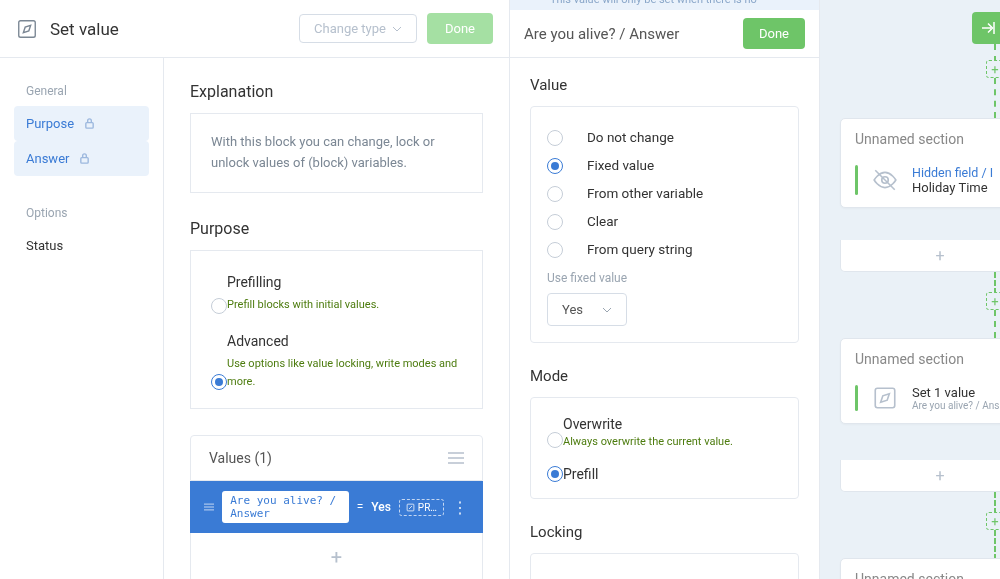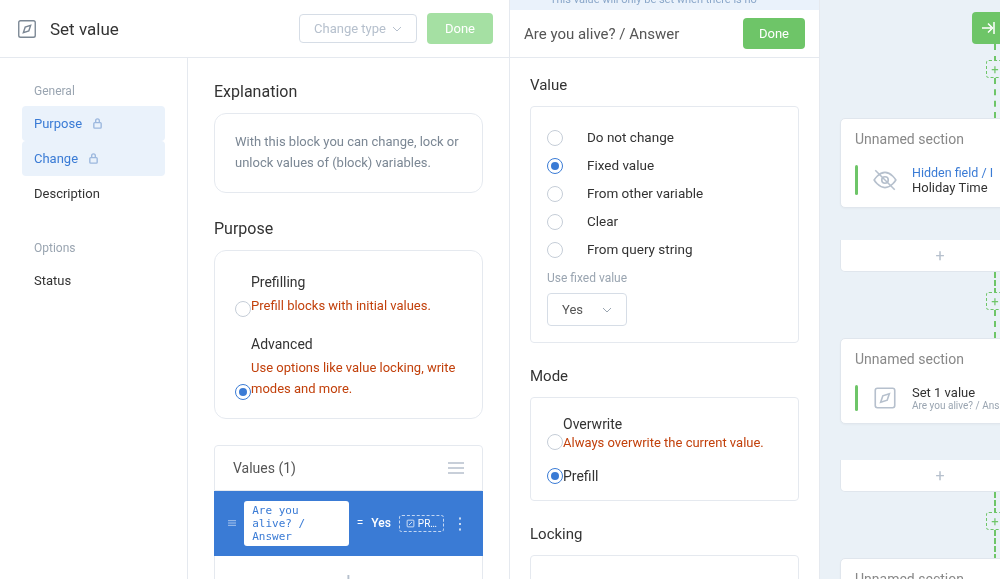--- a/index.html
+++ b/index.html
@@ -11,37 +11,37 @@
 
   
   .hdr { height: 58px; display:flex; align-items:center; padding: 0 16px; border-bottom: 1px solid #e5e9ef; }
   .hdr .title { font-size: 17px; color:#333; font-weight:400; margin-left:12px; flex:1; }
   .hdr .change-type { border:1px solid #d6dde6; border-radius:4px; padding:6px 14px; color:#b6c0cd; font-size:13px; display:flex; align-items:center; gap:6px; background:#fff; }
   .hdr .done-btn { background:#a5e0a3; color:#fff; border-radius:4px; padding:8px 18px; font-size:13px; margin-left:10px; border:none; }
   .icon-edit { width:22px; height:22px; stroke:#7b8794; fill:none; stroke-width:1.5; }
   .chev { width:10px; height:10px; }
 
   .left-body { flex:1; display:flex; overflow:hidden; }
-  .sidebar { width: 188px; padding: 18px 16px; border-right:1px solid #e5e9ef; }
+  .sidebar { width: 164px; padding: 18px 8px; border-right:1px solid #e5e9ef; }
   .sb-group-lbl { font-size:12px; color:#9aa5b1; padding: 8px 18px; }
   .sb-item { font-size: 13px; padding: 10px 18px; display:flex; align-items:center; gap:10px; cursor:pointer; color:#333; }
   .sb-item.active { background:#eaf2fb; color:#3a7bd5; border-radius:4px; margin: 0 6px; padding:10px 12px; }
   .lock-ic { width:11px; height:11px; stroke:#9cb8de; fill:none; stroke-width:1.5; }
 
   .main { flex:1; padding: 24px 26px; overflow-y:auto; }
   .sect-title { font-size: 16px; color:#333; margin-bottom:12px; }
-  .panel { border:1px solid #e5e9ef; border-radius:12px; padding: 18px 20px; margin-bottom: 26px; font-size:13px; color:#7b8794; line-height:1.6; }
+  .panel { border:1px solid #e5e9ef; border-radius:0; padding: 18px 20px; margin-bottom: 26px; font-size:13px; color:#7b8794; line-height:1.6; }
 
   .radio-row { display:flex; align-items:flex-end; gap:0; padding: 2px 0 14px 0; }
   .radio-row:last-child { padding-bottom:0; }
   .radio { width:16px; height:16px; border:1px solid #c5cdd7; border-radius:50%; flex-shrink:0; position:relative; margin-top:2px; }
   .radio.on { border-color:#3a7bd5; }
   .radio.on::after { content:""; position:absolute; inset:3px; border-radius:50%; background:#3a7bd5; }
   .rlabel { font-size:14px; color:#333; }
-  .rdesc { font-size:13px; color:#c2410c; margin-top:3px; }
+  .rdesc { font-size:11px; color:#4d7c0f; margin-top:3px; }
 
   .values-hdr { border:1px solid #e5e9ef; border-radius:4px 4px 0 0; padding: 14px 18px; display:flex; align-items:center; justify-content:space-between; font-size:14px; color:#555; }
   .ham { width:16px; height:12px; stroke:#b6c0cd; stroke-width:1.5; }
   .value-chip-row { background:#3a7bd5; color:#fff; padding: 10px 14px; display:flex; align-items:center; gap:8px; font-size:12px; }
   .grip { width:14px; height:10px; stroke:#fff; stroke-width:1.2; opacity:.8; }
   .chip { background:#fff; color:#3a7bd5; border-radius:3px; padding:3px 8px; font-family: ui-monospace, Menlo, monospace; font-size:11px; }
   .eq { color:#fff; }
   .yes { color:#fff; font-weight:500; }
   .pr-chip { border:1px dashed rgba(255,255,255,.7); border-radius:3px; padding:2px 6px; font-size:10px; display:flex; align-items:center; gap:3px; }
   .dots { margin-left:auto; font-size:16px; letter-spacing:1px; opacity:.85; }
@@ -98,27 +98,26 @@
     <div class="sidebar">
       <div class="sb-group-lbl">General</div>
       <div class="sb-item active">
         <span>Purpose</span>
         <svg class="lock-ic" viewBox="0 0 12 12">
             <rect x="2" y="5" width="8" height="6" rx="1"></rect>
             <path d="M4 5V3a2 2 0 014 0v2"></path>
           </svg>
       </div>
       <div class="sb-item active">
-        <span>Change</span>
+        <span>Answer</span>
         <svg class="lock-ic" viewBox="0 0 12 12">
             <rect x="2" y="5" width="8" height="6" rx="1"></rect>
             <path d="M4 5V3a2 2 0 014 0v2"></path>
           </svg>
       </div>
-      <div class="sb-item">Description</div>
       <div class="sb-group-lbl" style="margin-top:22px">Options</div>
       <div class="sb-item">Status</div>
     </div>
     <div class="main">
       <div class="sect-title">Explanation</div>
       <div class="panel">With this block you can change, lock or unlock values of (block) variables.</div>
 
       <div class="sect-title">Purpose</div>
       <div class="panel">
         <div class="radio-row">

